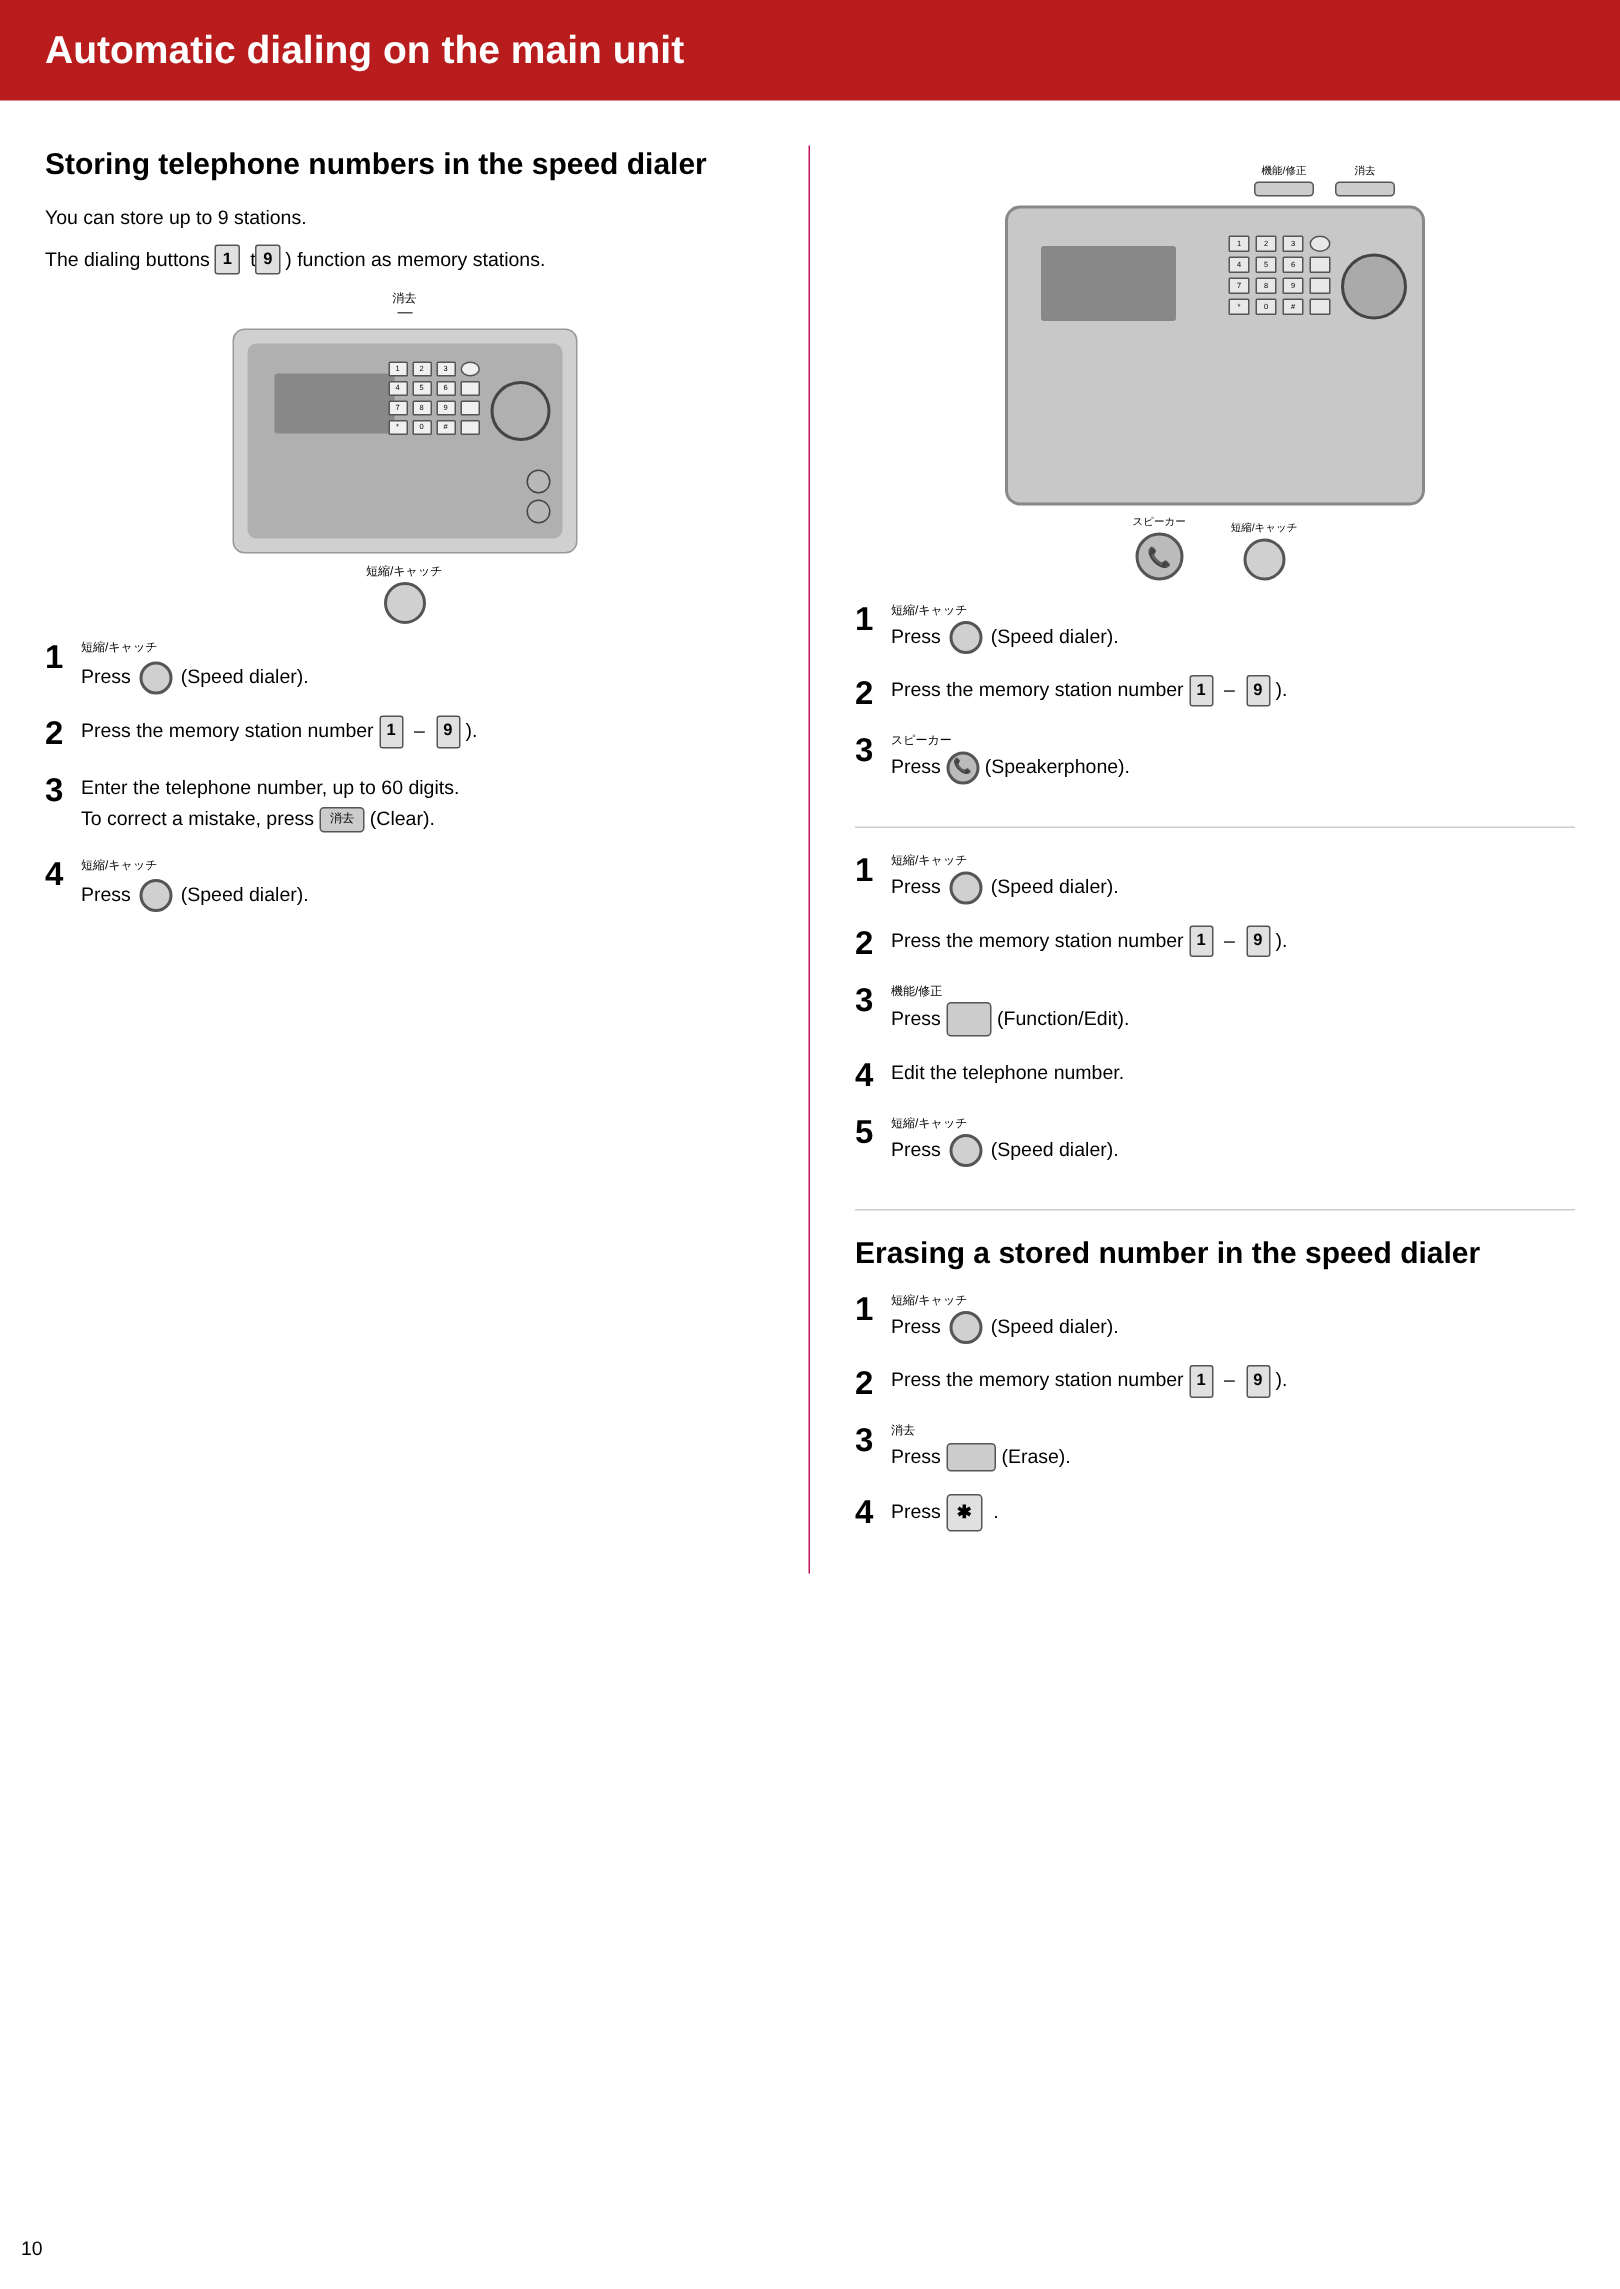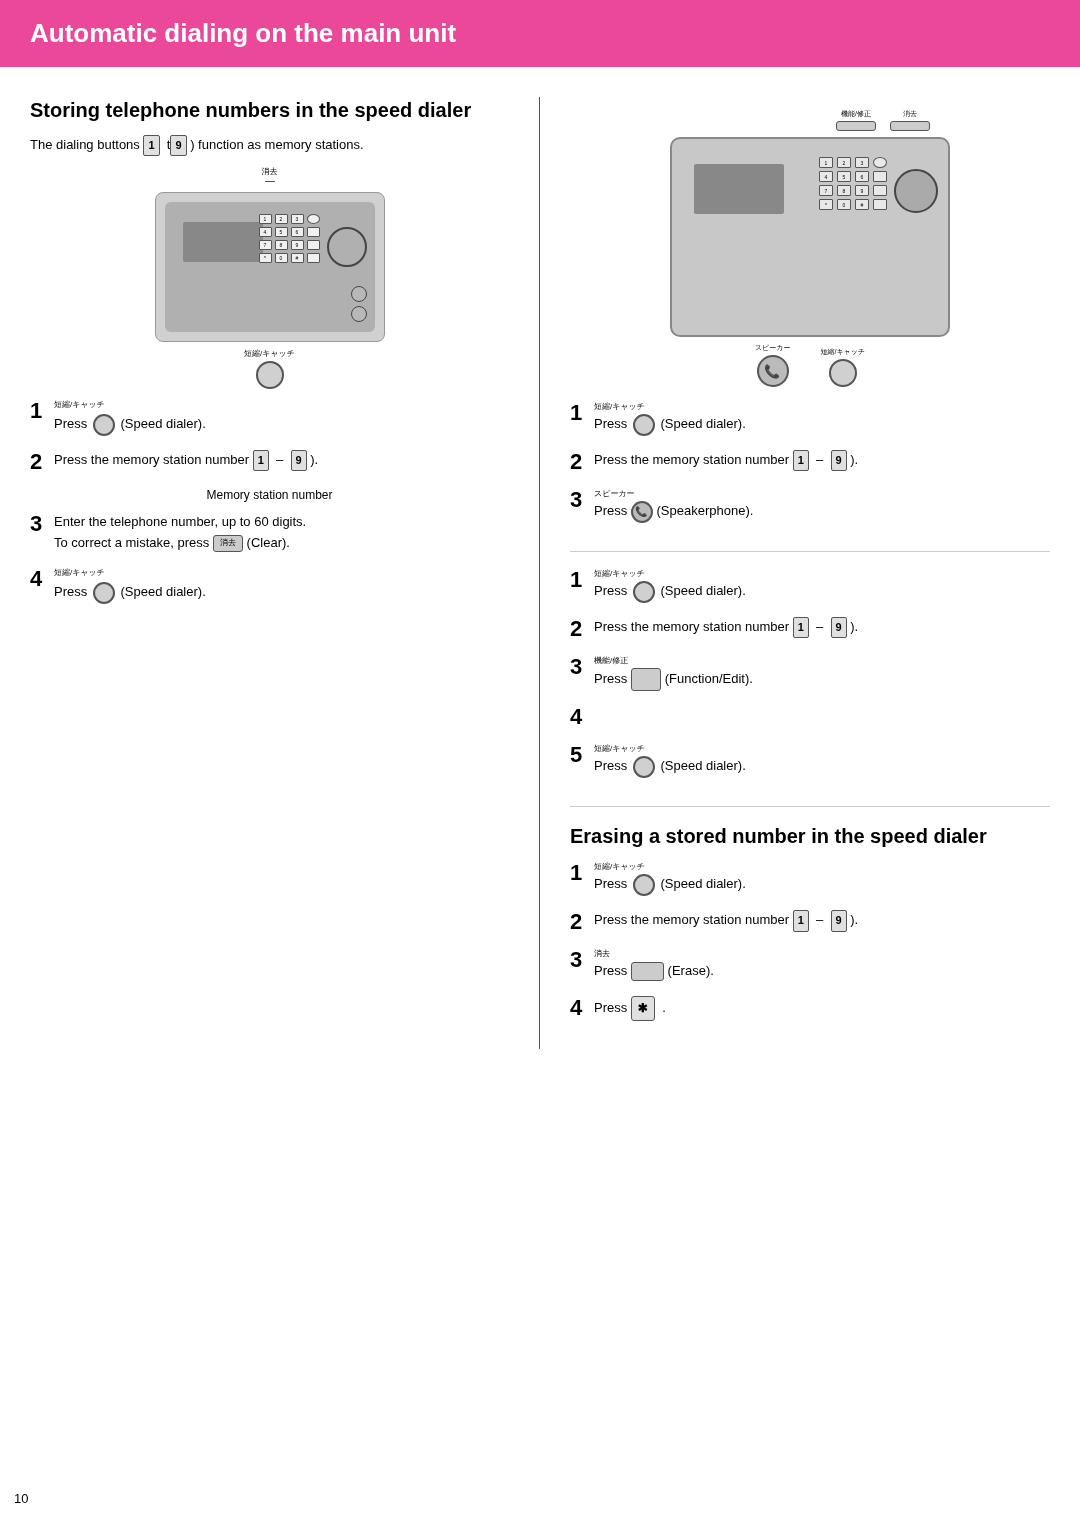--- a/index.html
+++ b/index.html
@@ -7,21 +7,21 @@
       font-family: Arial, sans-serif;
       background: #fff;
       color: #000;
       width: 1080px;
       min-height: 1526px;
       position: relative;
       font-size: 14px;
     }
 
     .page-header {
-      background: #ec4899;
+      background: #b91c1c;
       color: #fff;
       padding: 18px 30px;
       font-size: 26px;
       font-weight: bold;
       margin-bottom: 30px;
     }
 
     .page-content {
       display: flex;
       gap: 0;
@@ -266,20 +266,21 @@
   <span>Automatic dialing on the main unit</span>
 </div>
 
 <div class="page-content">
 
   <div class="left-column">
 
     <div class="section">
       <h2>Storing telephone numbers in the speed dialer</h2>
 
+      <p class="intro-text">You can store up to 9 stations.</p>
       <p class="intro-text">
         The dialing buttons <span class="num-badge">1</span>
         &nbsp;t<span class="num-badge">9</span>&nbsp;) function as memory stations.
       </p>
 
       <div class="diagram-container">
         <div style="position:relative; display:inline-block;">
           <div style="font-size:8px; text-align:center; margin-bottom:4px;">消去</div>
           <div style="width:10px;height:1px;background:#555;margin:0 auto 2px auto;"></div>
           <div class="device-diagram">
@@ -335,21 +336,20 @@
         <span class="step-number">2</span>
         <span class="step-content">
           <span>Press the memory station number</span>
           <span class="num-badge">1</span>
           &nbsp;–&nbsp;
           <span class="num-badge">9</span>
           <span>).</span>
         </span>
       </div>
 
-      <div style="text-align:center;font-size:12px;margin-bottom:10px;">Memory station number</div>
 
       <div class="step">
         <span class="step-number">3</span>
         <span class="step-content">
           <span>Enter the telephone number, up to 60 digits.</span>
           <br>
           <span>To correct a mistake, press</span>
           <span class="erase-btn" style="font-size:8px;padding:1px 6px;">
             <span>消去</span>
           </span>
@@ -488,20 +488,23 @@
         <span class="step-content">
           <span style="font-size:8px;display:block;">機能/修正</span>
           <span>Press</span>
           <span class="func-btn">&nbsp;&nbsp;&nbsp;&nbsp;</span>
           <span>(Function/Edit).</span>
         </span>
       </div>
 
       <div class="step">
         <span class="step-number">4</span>
+        <span class="step-content">
+          <span>Edit the telephone number.</span>
+        </span>
       </div>
 
       <div class="step">
         <span class="step-number">5</span>
         <span class="step-content">
           <span style="font-size:8px;display:block;">短縮/キャッチ</span>
           <span>Press</span>
           <span class="speed-btn" style="width:22px;height:22px;display:inline-flex;"></span>
           <span>(Speed dialer).</span>
         </span>

